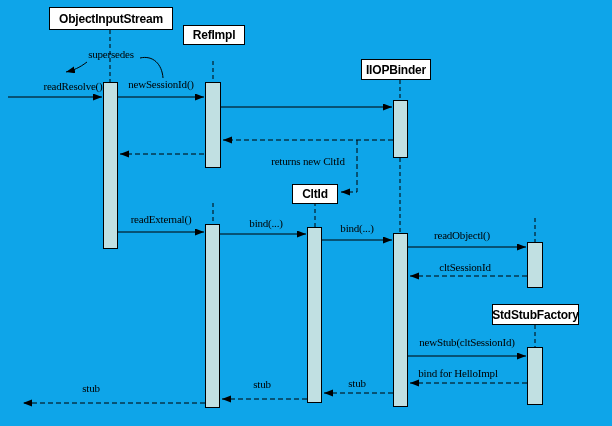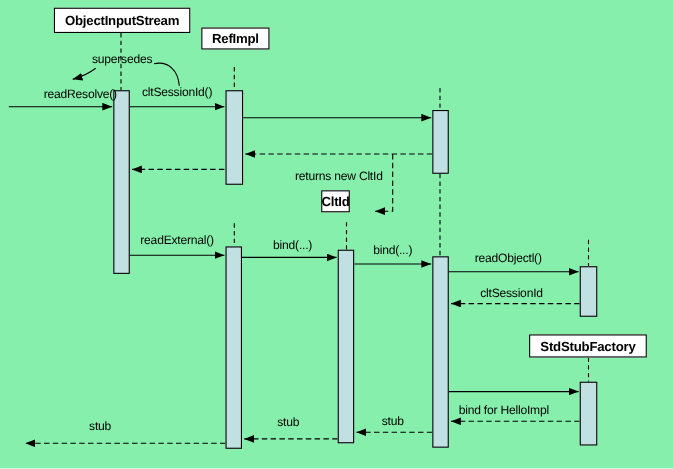--- a/index.html
+++ b/index.html
@@ -1,32 +1,32 @@
 <!DOCTYPE html>
 <html><head>
 <meta charset="utf-8">
 <style>
   html,body { margin:0; padding:0; background:#ffffff; }
   #canvas {
-    position:relative; width:612px; height:426px; background:#86efac;
+    position:relative; width:612px; height:426px; background:#0ea5e9;
     font-family:"Liberation Sans", sans-serif; color:#000; overflow:hidden;
   }
   #wires { position:absolute; left:0; top:0; z-index:1; }
   .activation {
     position:absolute; z-index:2; background:#c1e0e2; border:1px solid #000;
     box-sizing:border-box;
   }
   .obox {
     position:absolute; z-index:3; background:#fff; border:1px solid #000;
     box-sizing:border-box; display:flex; align-items:center; justify-content:center;
     font-size:12px; font-weight:bold; letter-spacing:-0.2px; white-space:nowrap;
   }
   .msg {
     position:absolute; z-index:4; transform:translateX(-50%);
-    font-size:11px; letter-spacing:-0.2px; white-space:nowrap; line-height:12px;
+    font-size:11px; letter-spacing:-0.2px; white-space:nowrap; line-height:12px;font-family:Liberation Serif, serif;
   }
 </style>
 </head>
 <body>
 
 <div id="canvas">
 
   <svg id="wires" width="612" height="426" viewBox="0 0 612 426">
     <defs>
       <marker id="arr" markerUnits="userSpaceOnUse" markerWidth="10" markerHeight="8" refX="9" refY="3.5" orient="auto">
@@ -73,34 +73,38 @@
   <div class="activation" style="left:393px;top:233px;width:15px;height:174px"></div>
   <div class="activation" style="left:527px;top:242px;width:16px;height:46px"></div>
   <div class="activation" style="left:527px;top:347px;width:16px;height:58px"></div>
 
   <div class="obox" style="left:49px;top:7px;width:124px;height:23px">
       <span>ObjectInputStream</span>
     </div>
   <div class="obox" style="left:183px;top:25px;width:62px;height:20px">
       <span>RefImpl</span>
     </div>
-  <div class="obox" style="left:292px;top:173px;width:26px;height:20px">
+  <div class="obox" style="left:361px;top:59px;width:70px;height:21px">
+      <span>IIOPBinder</span>
+    </div>
+  <div class="obox" style="left:292px;top:184px;width:46px;height:20px">
       <span>CltId</span>
     </div>
-  <div class="obox" style="left:481px;top:304px;width:107px;height:21px">
+  <div class="obox" style="left:492px;top:304px;width:87px;height:21px">
       <span>StdStubFactory</span>
     </div>
 
   <div class="msg" style="left:73px;top:80px">readResolve()</div>
   <div class="msg" style="left:111px;top:48px">supersedes</div>
-  <div class="msg" style="left:161px;top:78px">cltSessionId()</div>
+  <div class="msg" style="left:161px;top:78px">newSessionId()</div>
   <div class="msg" style="left:308px;top:155px">returns new CltId</div>
   <div class="msg" style="left:161px;top:213px">readExternal()</div>
   <div class="msg" style="left:266px;top:217px">bind(...)</div>
   <div class="msg" style="left:357px;top:222px">bind(...)</div>
   <div class="msg" style="left:462px;top:229px">readObjectl()</div>
   <div class="msg" style="left:465px;top:261px">cltSessionId</div>
+  <div class="msg" style="left:467px;top:336px">newStub(cltSessionId)</div>
   <div class="msg" style="left:458px;top:367px">bind for HelloImpl</div>
   <div class="msg" style="left:357px;top:377px">stub</div>
   <div class="msg" style="left:262px;top:378px">stub</div>
   <div class="msg" style="left:91px;top:382px">stub</div>
 
 </div>
 
 </body></html>

